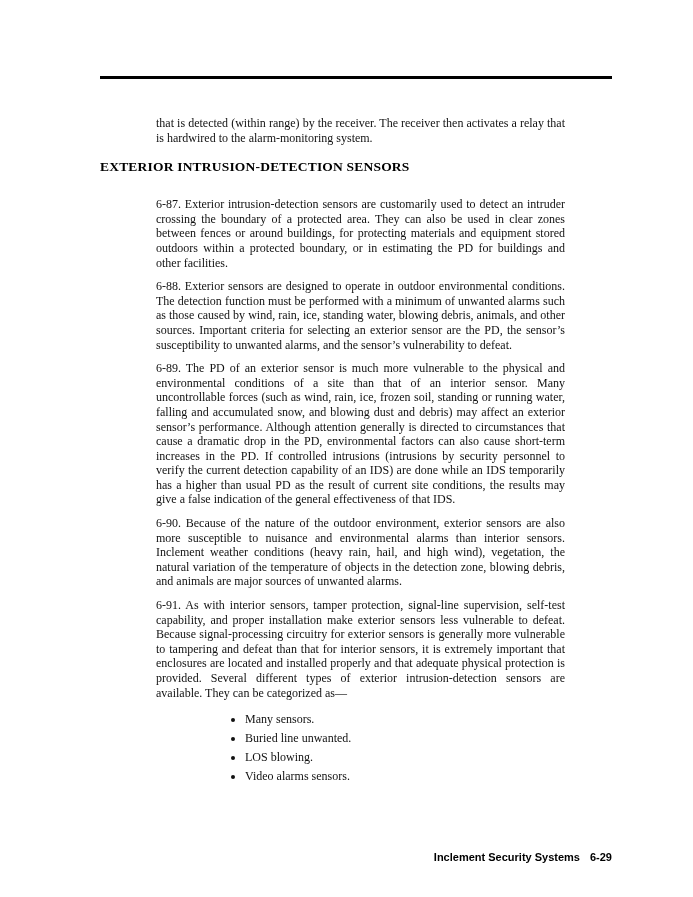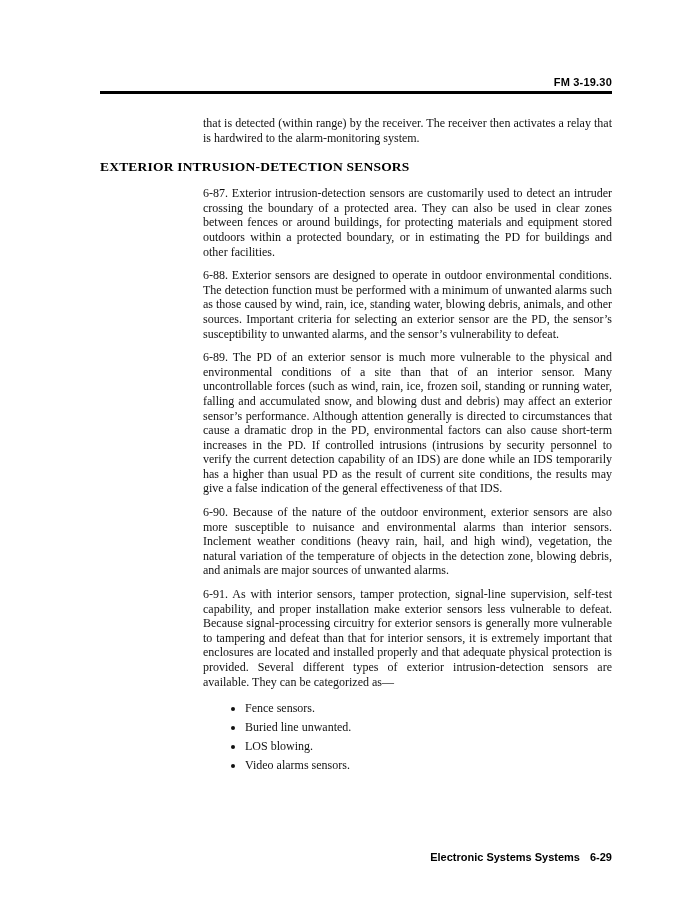--- a/index.html
+++ b/index.html
@@ -36,33 +36,33 @@
     background: #000000;
     width: 100%;
   }
   .content {
     position: absolute;
     top: 116px;
     left: 100px;
     width: 512px;
   }
   .body-par {
-    margin: 0 0 9px 103px;
+    margin: 0 0 9px 56px;
     width: 409px;
     font-size: 12px;
     line-height: 14.6px;
     text-align: justify;
     color: #111111;
     box-sizing: border-box;
   }
   .section-heading {
     font-size: 13.5px;
     font-weight: bold;
     letter-spacing: 0.2px;
-    margin: 14px 0 11px 0;
+    margin: 14px 0 22px 0;
     color: #000000;
     font-family: "Liberation Serif", serif;
   }
   .bullet-list {
     margin: 12px 0 0 131px;
     padding: 0 0 0 14px;
     width: 360px;
     list-style-type: disc;
   }
   .bullet-list li {
@@ -85,46 +85,45 @@
   .footer-page {
     margin-left: 10px;
   }
 </style>
 </head>
 <body>
 
 <div class="page">
 
   <header class="page-header">
-    <div class="doc-number">FM 3-19.30</div>
     <div class="header-rule"></div>
   </header>
 
   <main class="content">
 
     <p class="body-par">that is detected (within range) by the receiver. The receiver then activates a relay that is hardwired to the alarm-monitoring system.</p>
 
     <h1 class="section-heading">EXTERIOR INTRUSION-DETECTION SENSORS</h1>
 
     <p class="body-par">6-87. Exterior intrusion-detection sensors are customarily used to detect an intruder crossing the boundary of a protected area. They can also be used in clear zones between fences or around buildings, for protecting materials and equipment stored outdoors within a protected boundary, or in estimating the PD for buildings and other facilities.</p>
 
     <p class="body-par">6-88. Exterior sensors are designed to operate in outdoor environmental conditions. The detection function must be performed with a minimum of unwanted alarms such as those caused by wind, rain, ice, standing water, blowing debris, animals, and other sources. Important criteria for selecting an exterior sensor are the PD, the sensor’s susceptibility to unwanted alarms, and the sensor’s vulnerability to defeat.</p>
 
     <p class="body-par">6-89. The PD of an exterior sensor is much more vulnerable to the physical and environmental conditions of a site than that of an interior sensor. Many uncontrollable forces (such as wind, rain, ice, frozen soil, standing or running water, falling and accumulated snow, and blowing dust and debris) may affect an exterior sensor’s performance. Although attention generally is directed to circumstances that cause a dramatic drop in the PD, environmental factors can also cause short-term increases in the PD. If controlled intrusions (intrusions by security personnel to verify the current detection capability of an IDS) are done while an IDS temporarily has a higher than usual PD as the result of current site conditions, the results may give a false indication of the general effectiveness of that IDS.</p>
 
     <p class="body-par">6-90. Because of the nature of the outdoor environment, exterior sensors are also more susceptible to nuisance and environmental alarms than interior sensors. Inclement weather conditions (heavy rain, hail, and high wind), vegetation, the natural variation of the temperature of objects in the detection zone, blowing debris, and animals are major sources of unwanted alarms.</p>
 
     <p class="body-par">6-91. As with interior sensors, tamper protection, signal-line supervision, self-test capability, and proper installation make exterior sensors less vulnerable to defeat. Because signal-processing circuitry for exterior sensors is generally more vulnerable to tampering and defeat than that for interior sensors, it is extremely important that enclosures are located and installed properly and that adequate physical protection is provided. Several different types of exterior intrusion-detection sensors are available. They can be categorized as—</p>
 
     <ul class="bullet-list">
-      <li>Fence sensors.</li>
+      <li>Many sensors.</li>
       <li>Buried line unwanted.</li>
       <li>LOS blowing.</li>
       <li>Video alarms sensors.</li>
     </ul>
 
   </main>
 
   <footer class="page-footer">
-    <span class="footer-section">Electronic Systems Systems</span><span class="footer-page">6-29</span>
+    <span class="footer-section">Inclement Security Systems</span><span class="footer-page">6-29</span>
   </footer>
 
 </div>
 
 </body></html>

